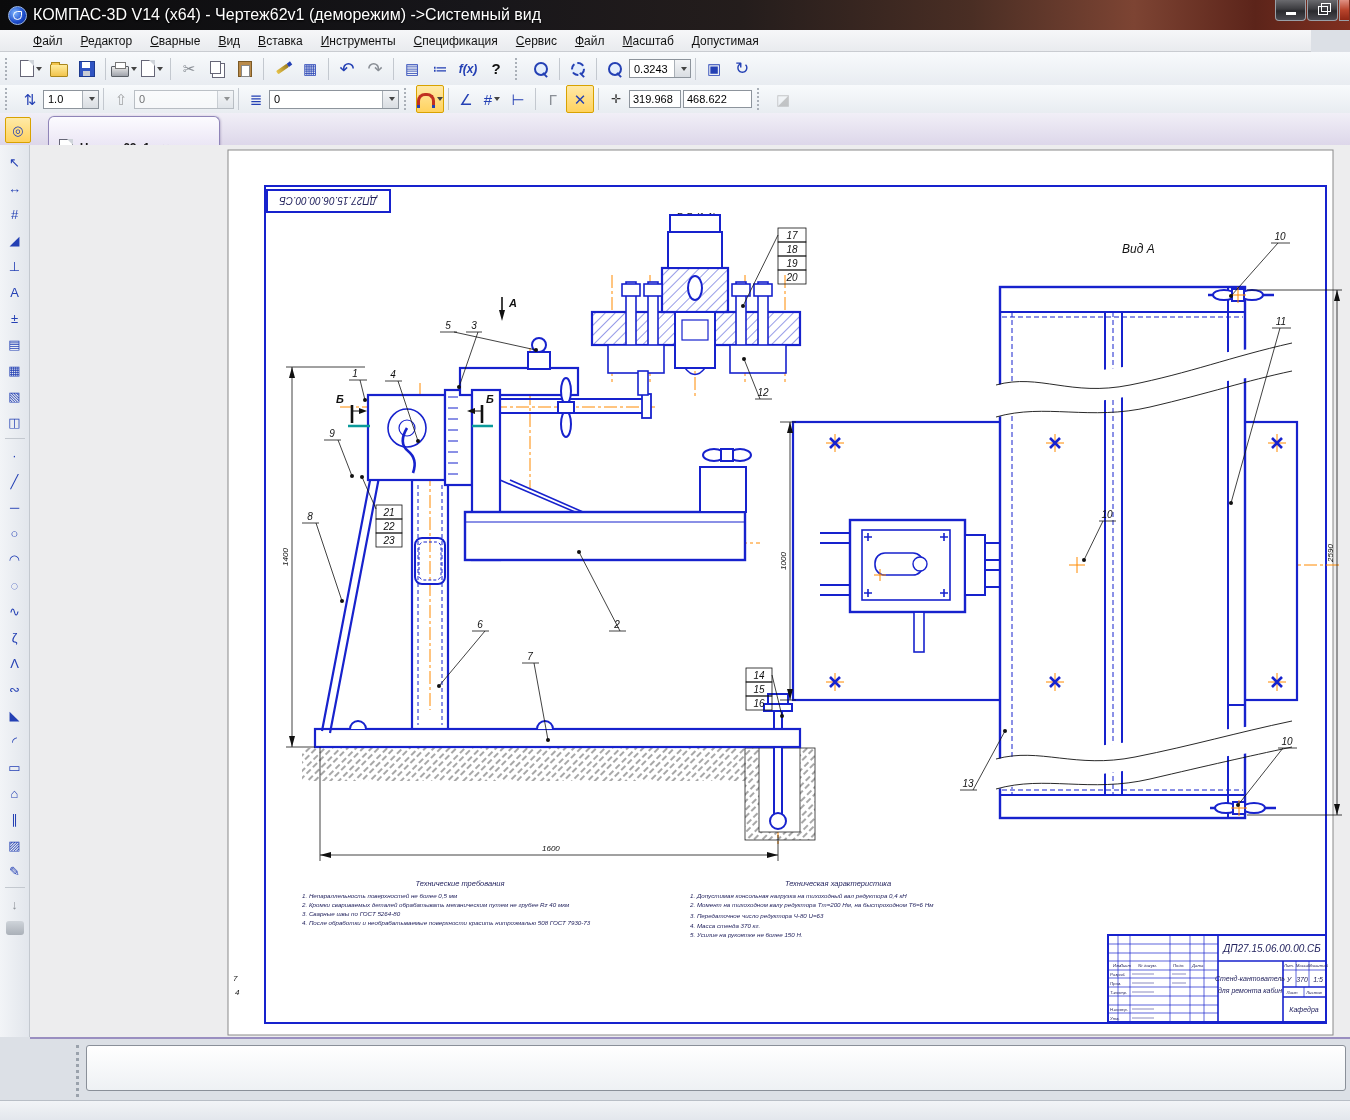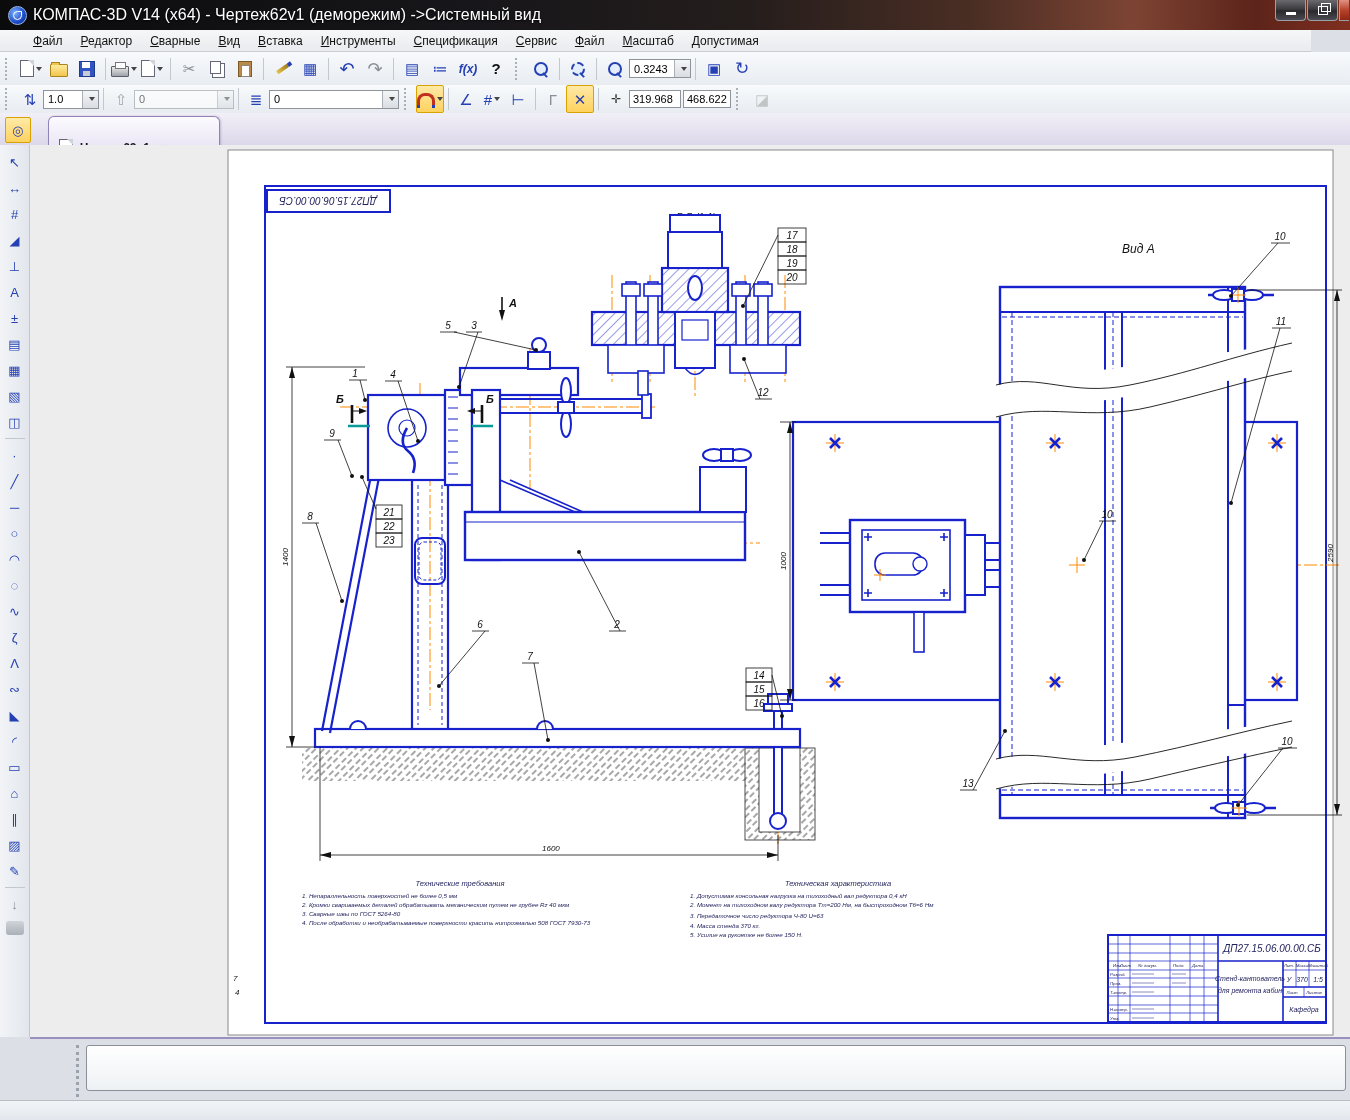--- a/index.html
+++ b/index.html
@@ -261,21 +261,21 @@
       <span class="g grey">Γ</span>
     </div>
   <div class="tbtn active">
       <span class="g">✕</span>
     </div>
   <div class="tsep"></div>
   <div class="tbtn small">
       <span class="g" style="color:#333;font-size:12px">✛</span>
     </div>
   <input class="field" style="width: 52px;" readonly="" value="319.968">
-  <input class="field" style="width: 48px; margin-left: 2px;" readonly="" value="468.622">
+  <input class="field" style="width: 69px; margin-left: 2px;" readonly="" value="468.622">
   <div class="tgrip"></div>
   <div class="tbtn disabled">
       <span class="g grey">◪</span>
     </div>
 </div>
 
 <div id="tabbar" class="abs">
   <div id="docmgr-btn">
       <span class="g" style="font-size:13px">◎</span>
     </div>

